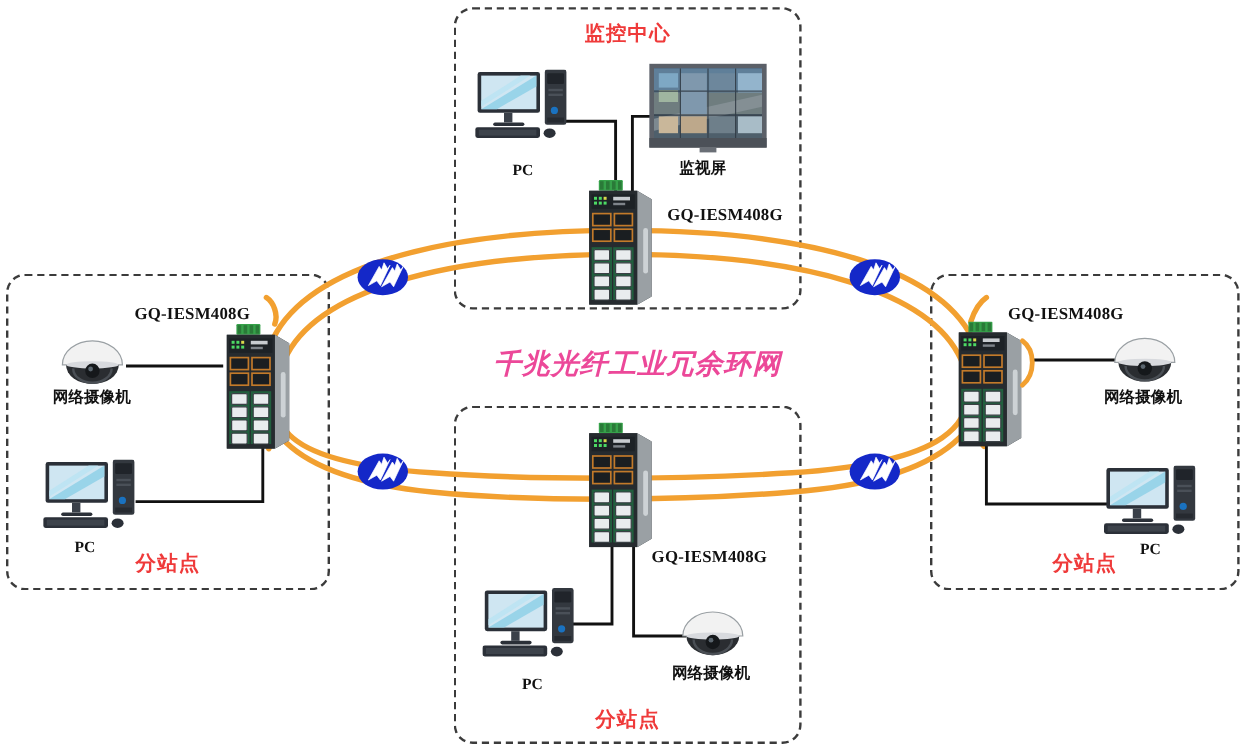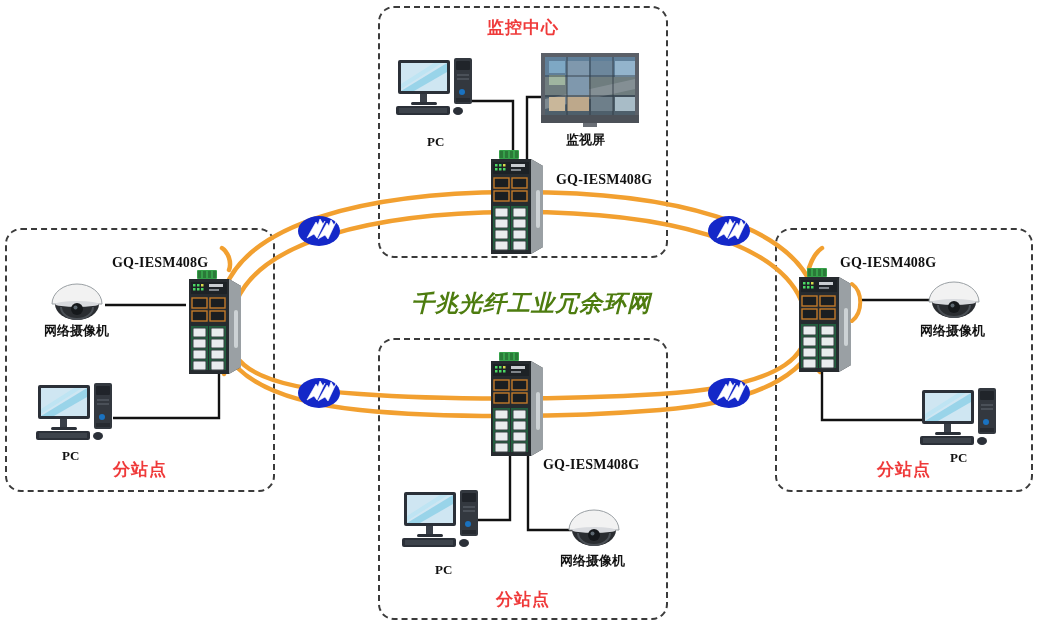--- a/index.html
+++ b/index.html
@@ -7,21 +7,21 @@
        font-family:"Liberation Serif","DejaVu Serif",serif;}
   #stage{position:absolute;left:0;top:0;width:964px;height:627px;}
 
   
   .zone{position:absolute;border:2px dashed #3b3b3b;border-radius:16px;box-sizing:border-box;}
   .zone-title{position:absolute;color:#ef3a3a;font-size:17px;font-weight:bold;
               font-family:"DejaVu Sans","Liberation Sans",sans-serif;white-space:nowrap;
               text-align:center;letter-spacing:1px;}
 
   
-  .ring-caption{position:absolute;color:#4d7c0f;font-size:23px;font-style:italic;font-weight:bold;
+  .ring-caption{position:absolute;color:#ec4899;font-size:23px;font-style:italic;font-weight:bold;
                 font-family:"DejaVu Serif","Liberation Serif",serif;white-space:nowrap;letter-spacing:1px;}
 
   
   .dev-label{position:absolute;font-size:13px;font-weight:bold;color:#111;
              font-family:"Liberation Serif","DejaVu Serif",serif;white-space:nowrap;}
   .dev-label.cn{font-family:"DejaVu Sans","Liberation Sans",sans-serif;font-size:13px;}
   .dev-label.model{font-size:14px;letter-spacing:.2px;}
 
   
   svg.overlay{position:absolute;left:0;top:0;width:1038px;height:627px;overflow:visible;}

